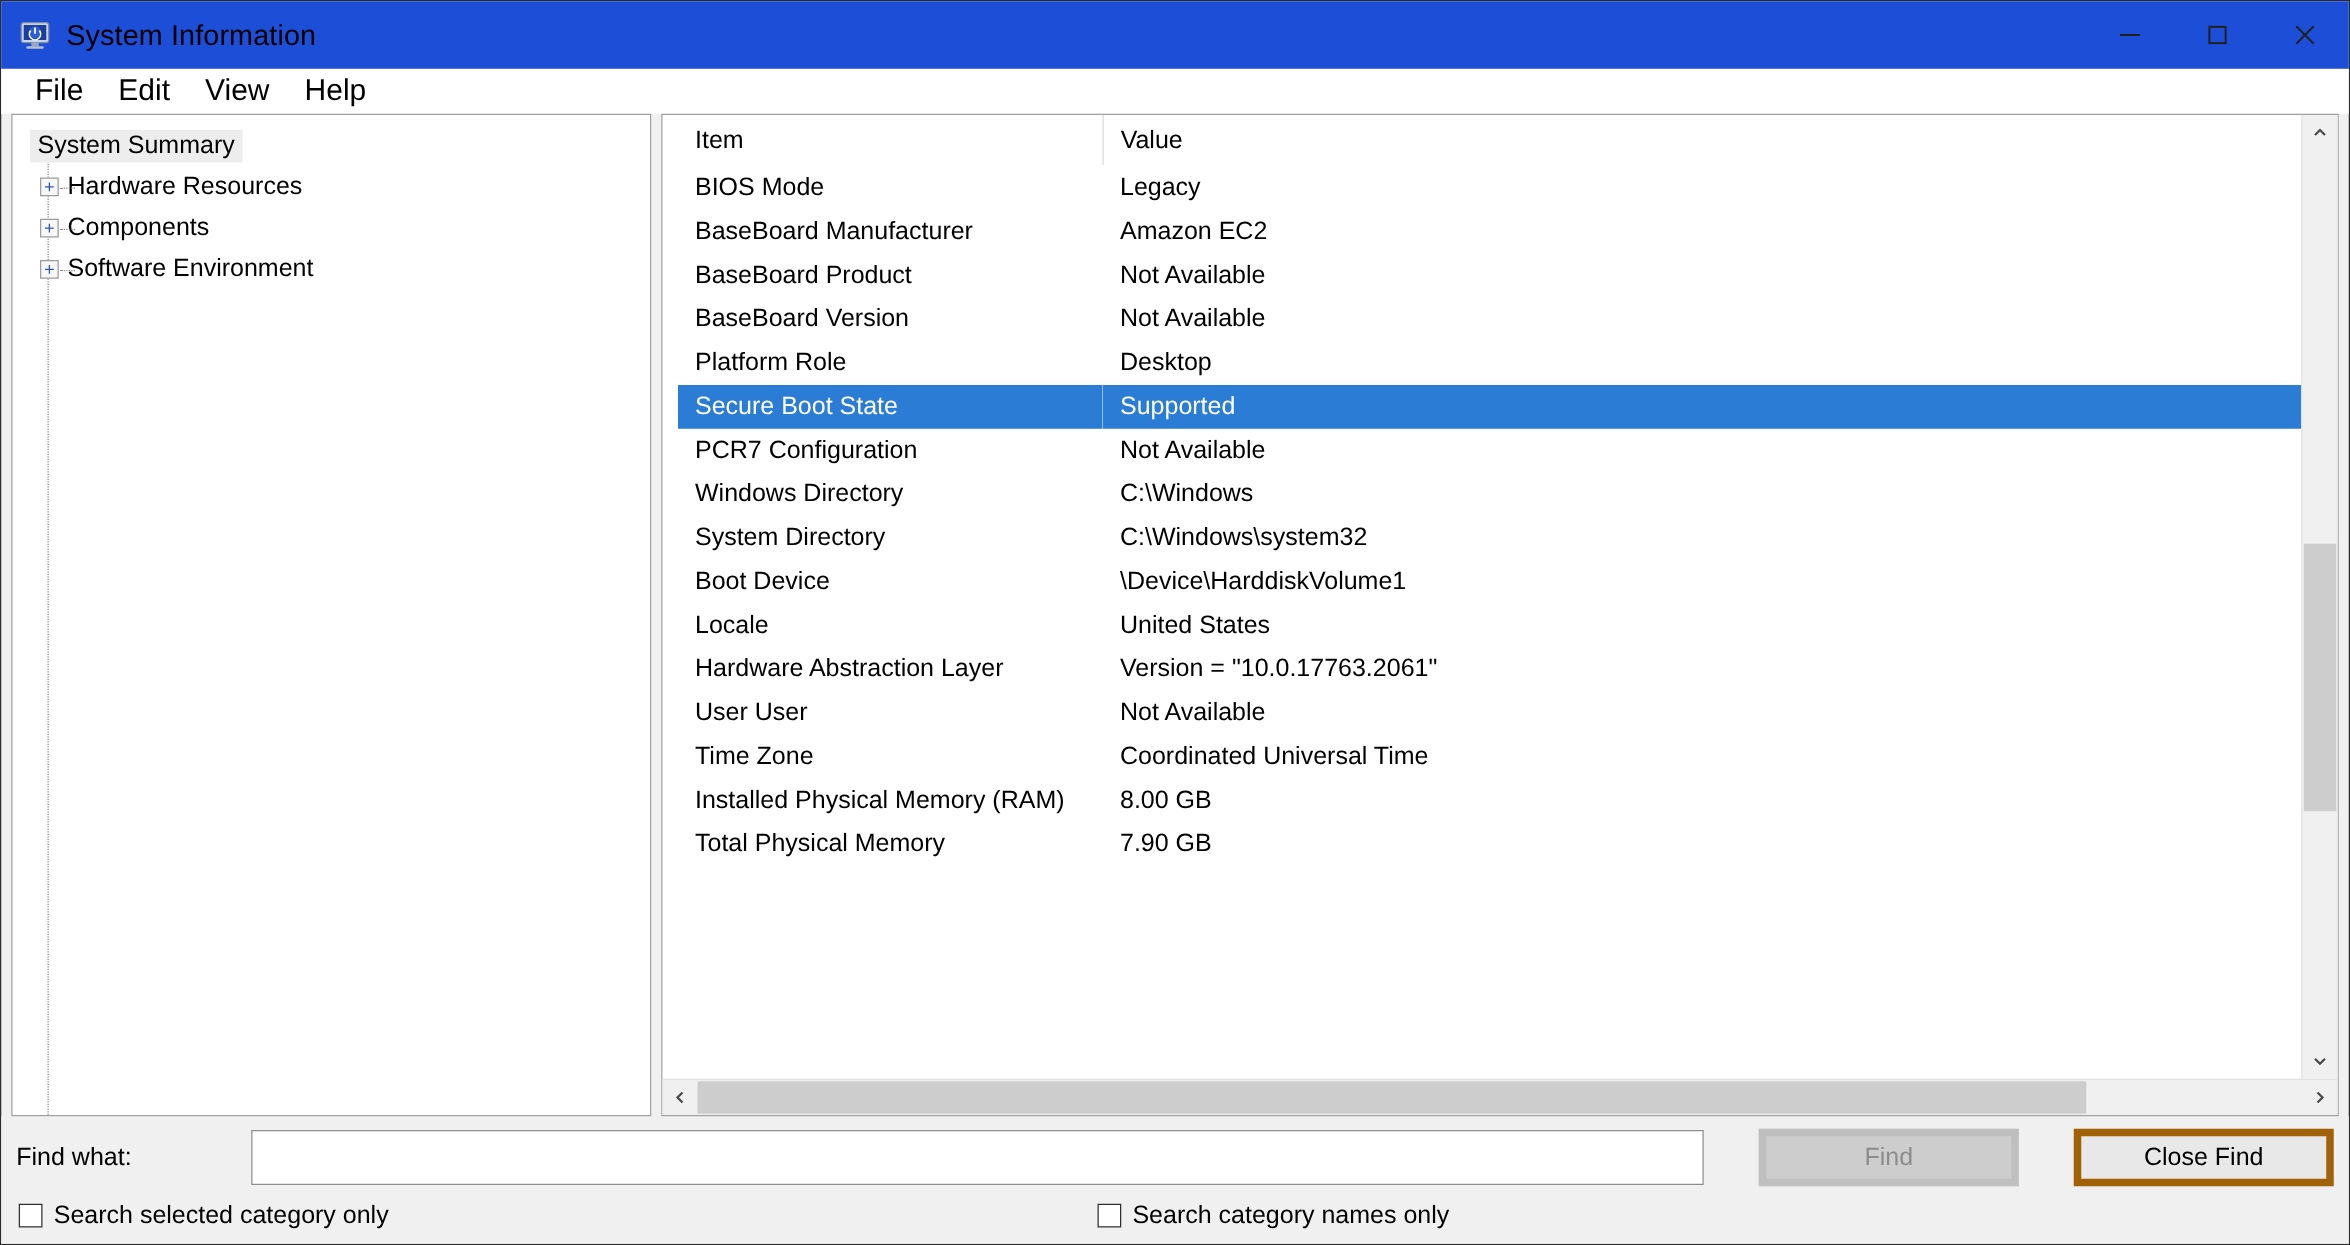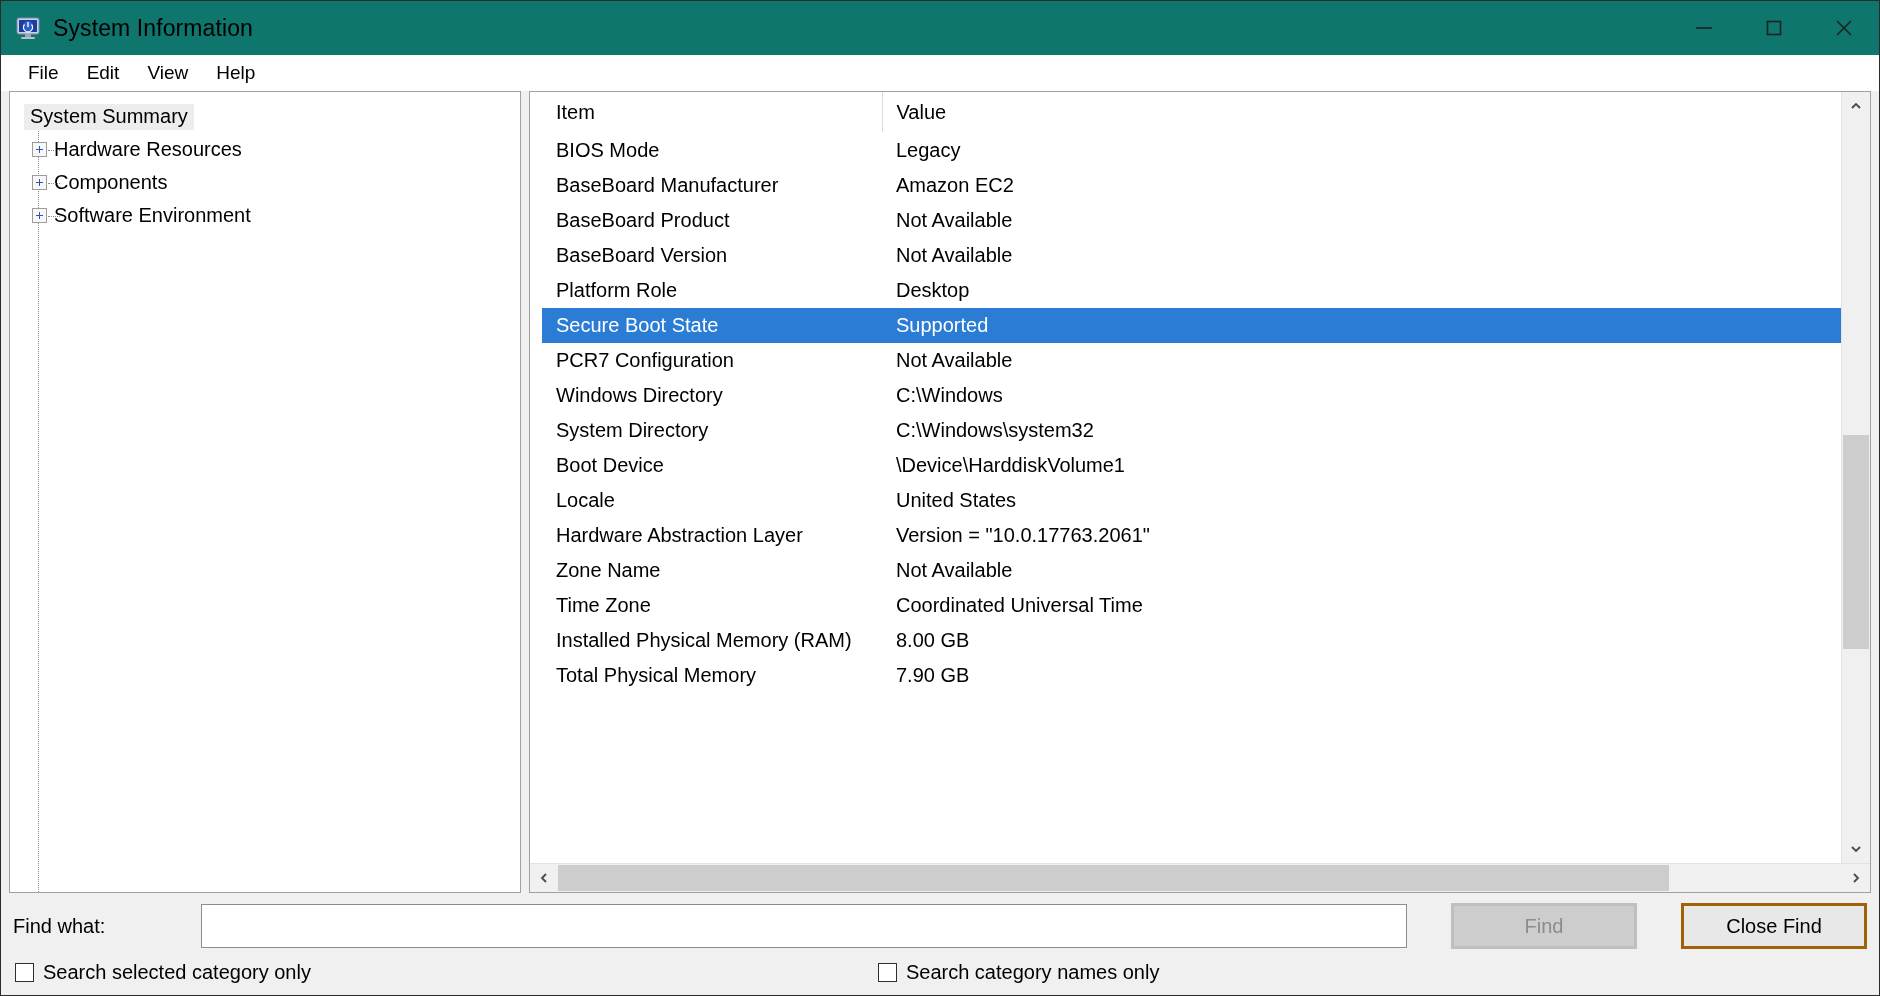--- a/index.html
+++ b/index.html
@@ -21,21 +21,21 @@
     box-sizing: border-box;
     border: 1px solid #2b2b2b;
     background: #f0f0f0;
     display: flex;
     flex-direction: column;
   }
 
   
   .titlebar {
     height: 54px;
-    background: #0f766e;
+    background: #1d4ed8;
     display: flex;
     align-items: center;
     flex: 0 0 auto;
     position: relative;
   }
   .app-icon {
     width: 26px;
     height: 26px;
     margin-left: 14px;
     margin-right: 12px;
@@ -66,21 +66,21 @@
   
   .menubar {
     height: 36px;
     background: #ffffff;
     display: flex;
     align-items: center;
     padding-left: 14px;
     flex: 0 0 auto;
   }
   .menu-item {
-    font-size: 19px;
+    font-size: 24px;
     color: #000000;
     padding: 3px 13px;
     margin-right: 2px;
   }
 
   
   .main {
     flex: 1 1 auto;
     display: flex;
     padding: 0 8px;
@@ -292,26 +292,26 @@
     border: 1px solid #8d8d8d;
     background: #ffffff;
     box-sizing: border-box;
     font-size: 20px;
     font-family: "Liberation Sans", sans-serif;
     padding: 0 8px;
     outline: none;
     min-width: 0;
   }
   .btn {
-    width: 186px;
+    width: 208px;
     height: 46px;
     margin-left: 16px;
     font-size: 20px;
     font-family: "Liberation Sans", sans-serif;
-    border: 3px solid #a16207;
+    border: 6px solid #a16207;
     background: #e8e8e8;
     color: #000000;
     flex: 0 0 auto;
   }
   .btn.disabled {
     background: #cdcdcd;
     border-color: #bfbfbf;
     color: #8c8c8c;
   }
   .checks-row {
@@ -475,21 +475,21 @@
                 </tr>
                 <tr>
                   <td>Locale</td>
                   <td>United States</td>
                 </tr>
                 <tr>
                   <td>Hardware Abstraction Layer</td>
                   <td>Version = "10.0.17763.2061"</td>
                 </tr>
                 <tr>
-                  <td>Zone Name</td>
+                  <td>User User</td>
                   <td>Not Available</td>
                 </tr>
                 <tr>
                   <td>Time Zone</td>
                   <td>Coordinated Universal Time</td>
                 </tr>
                 <tr>
                   <td>Installed Physical Memory (RAM)</td>
                   <td>8.00 GB</td>
                 </tr>

